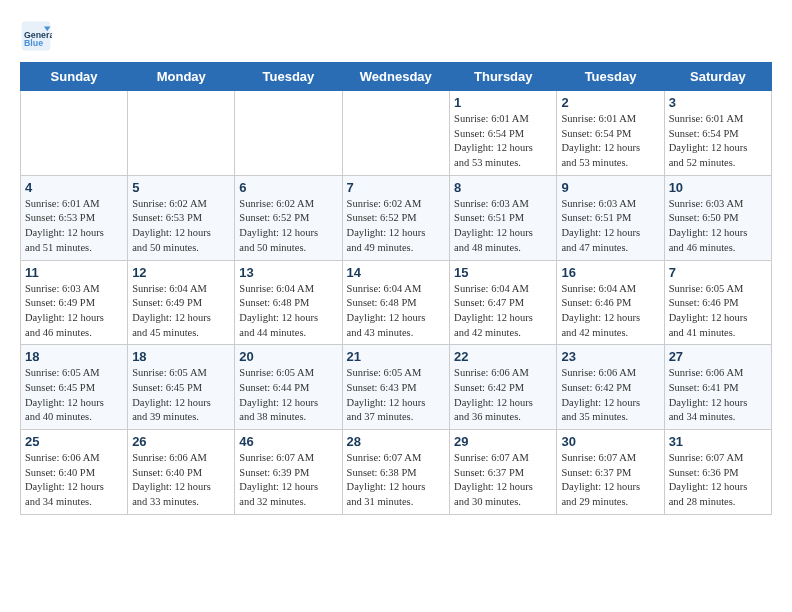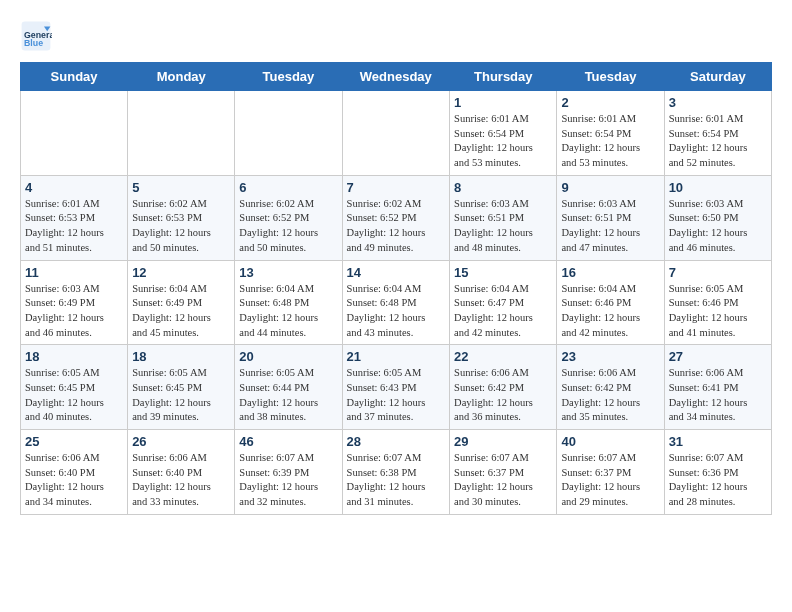--- a/index.html
+++ b/index.html
@@ -250,21 +250,21 @@
         </td>
         <td>
           <span class="day-number">28</span>
           <div class="day-info">Sunrise: 6:07 AM<br>Sunset: 6:38 PM<br>Daylight: 12 hours<br>and 31 minutes.</div>
         </td>
         <td>
           <span class="day-number">29</span>
           <div class="day-info">Sunrise: 6:07 AM<br>Sunset: 6:37 PM<br>Daylight: 12 hours<br>and 30 minutes.</div>
         </td>
         <td>
-          <span class="day-number">40</span>
+          <span class="day-number">30</span>
           <div class="day-info">Sunrise: 6:07 AM<br>Sunset: 6:37 PM<br>Daylight: 12 hours<br>and 29 minutes.</div>
         </td>
         <td>
           <span class="day-number">31</span>
           <div class="day-info">Sunrise: 6:07 AM<br>Sunset: 6:36 PM<br>Daylight: 12 hours<br>and 28 minutes.</div>
         </td>
       </tr>
     </tbody>
 </table>
 

